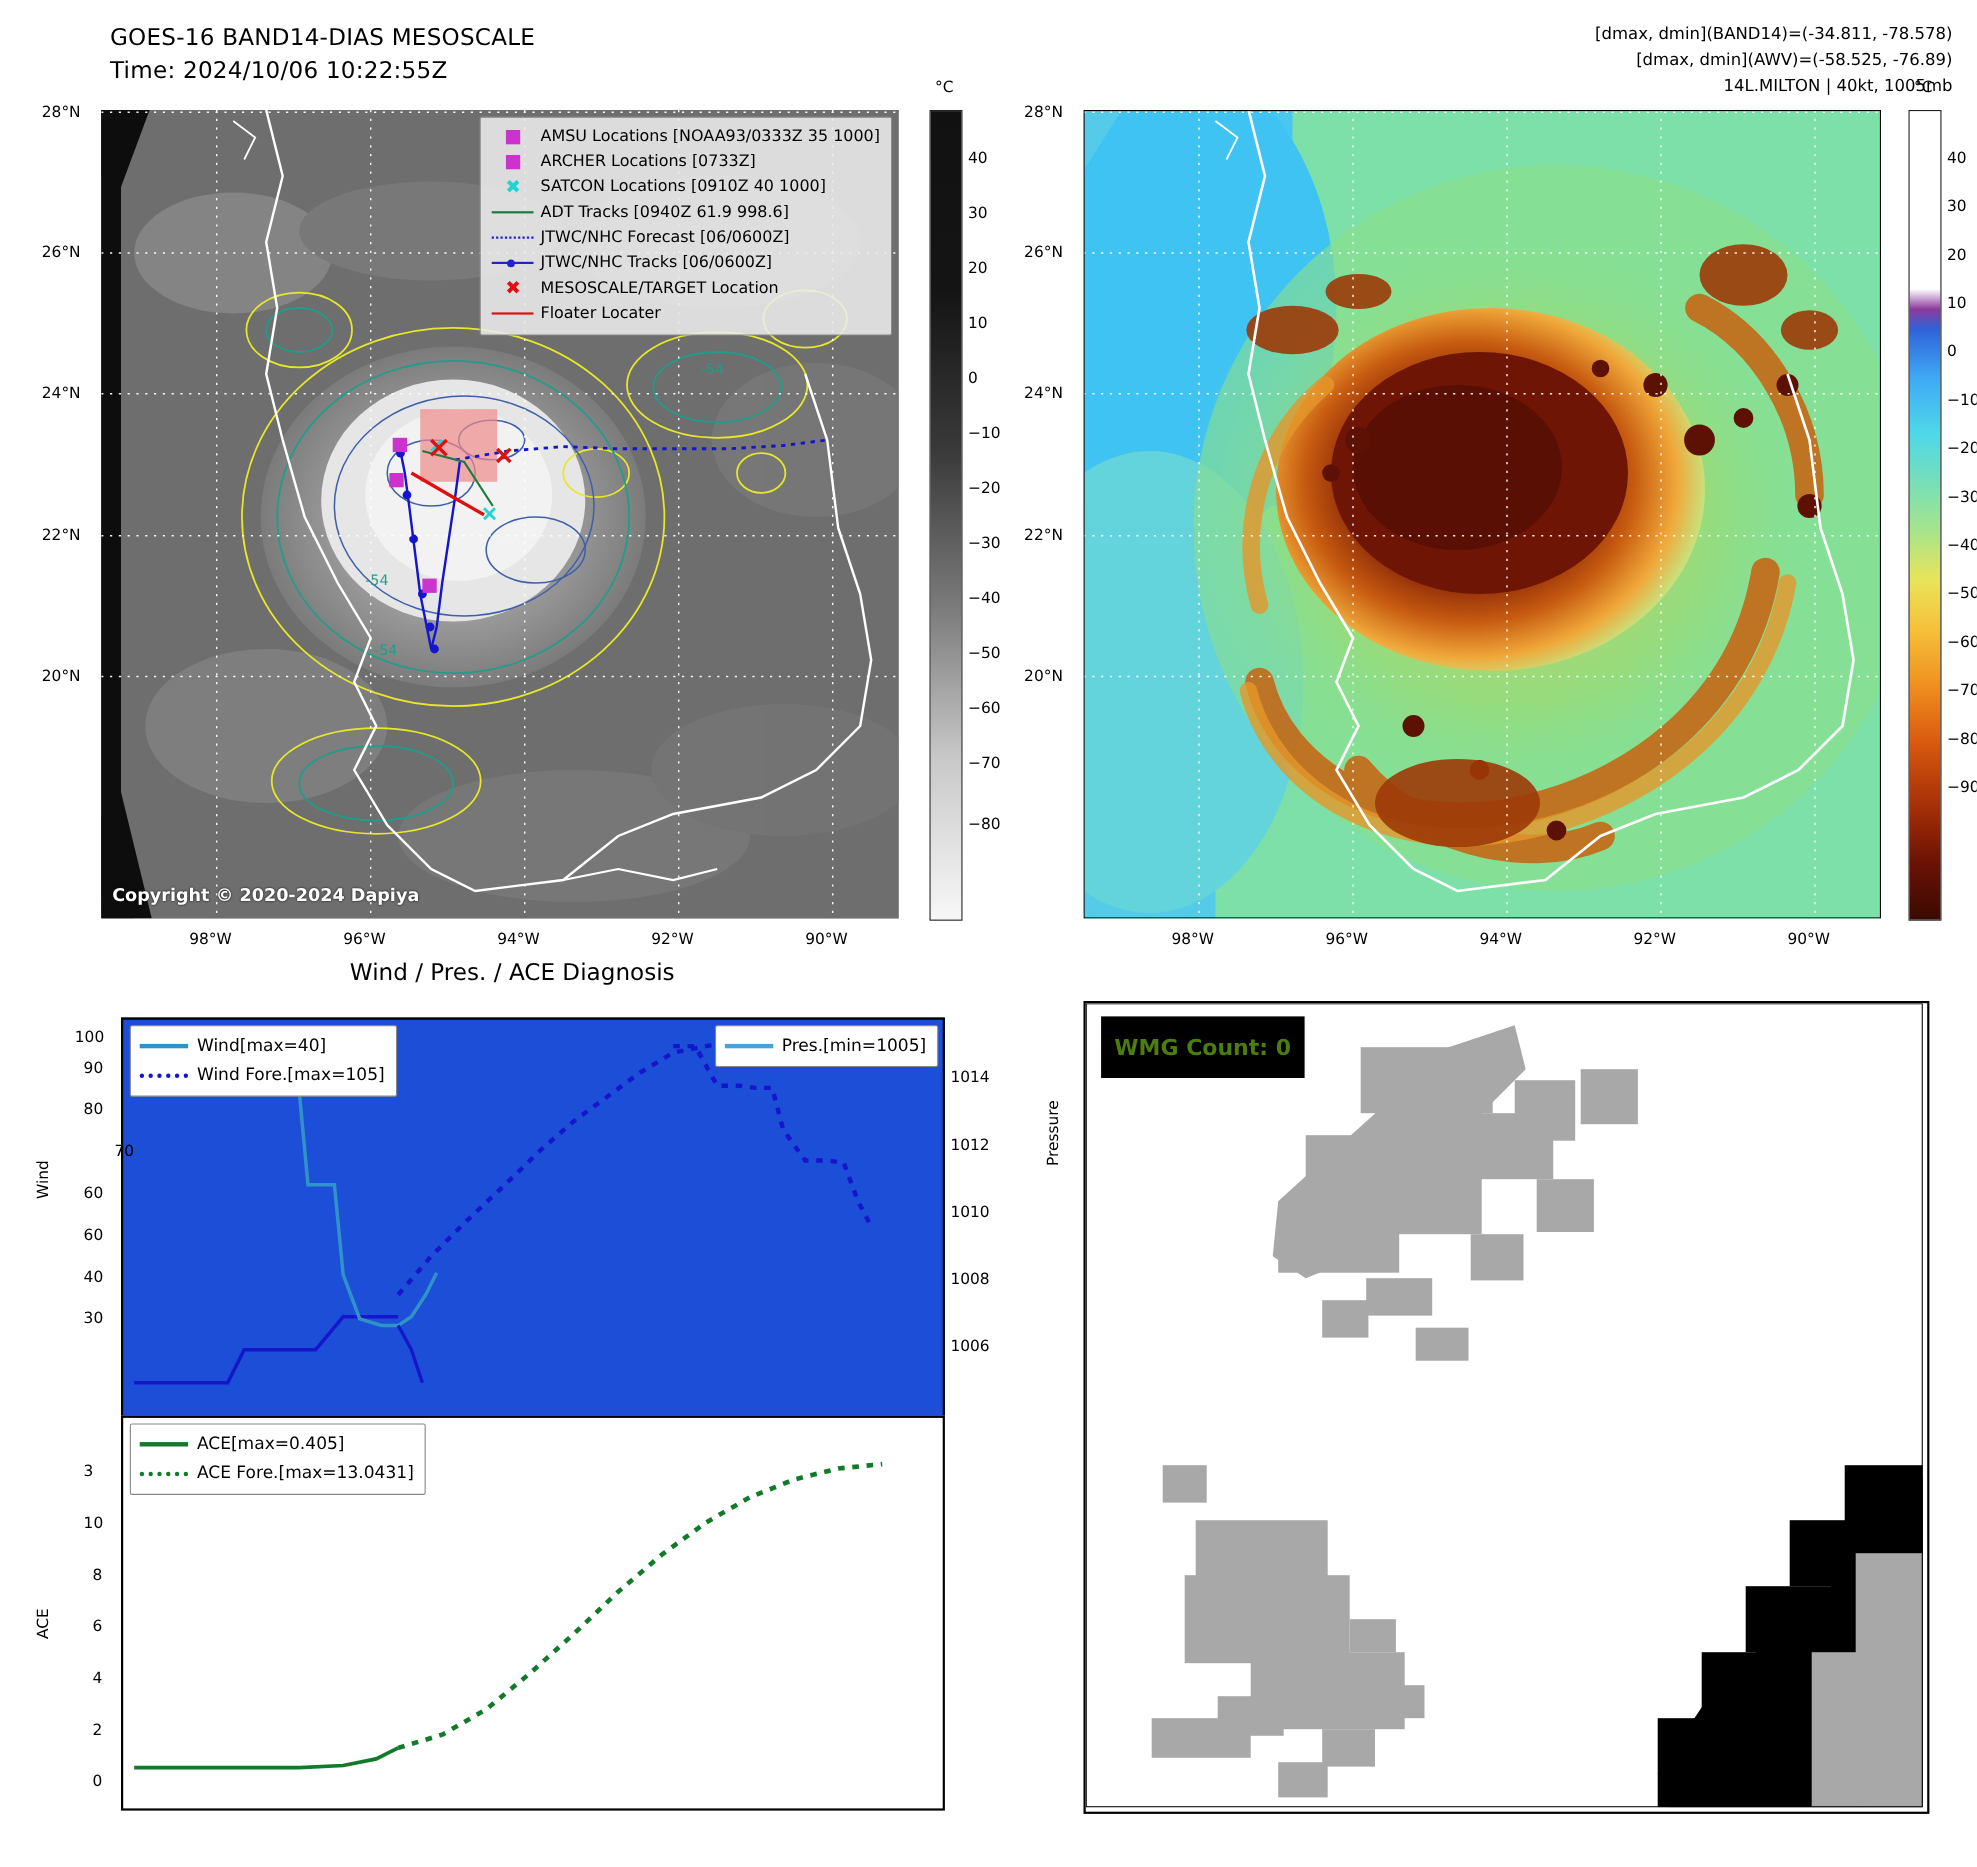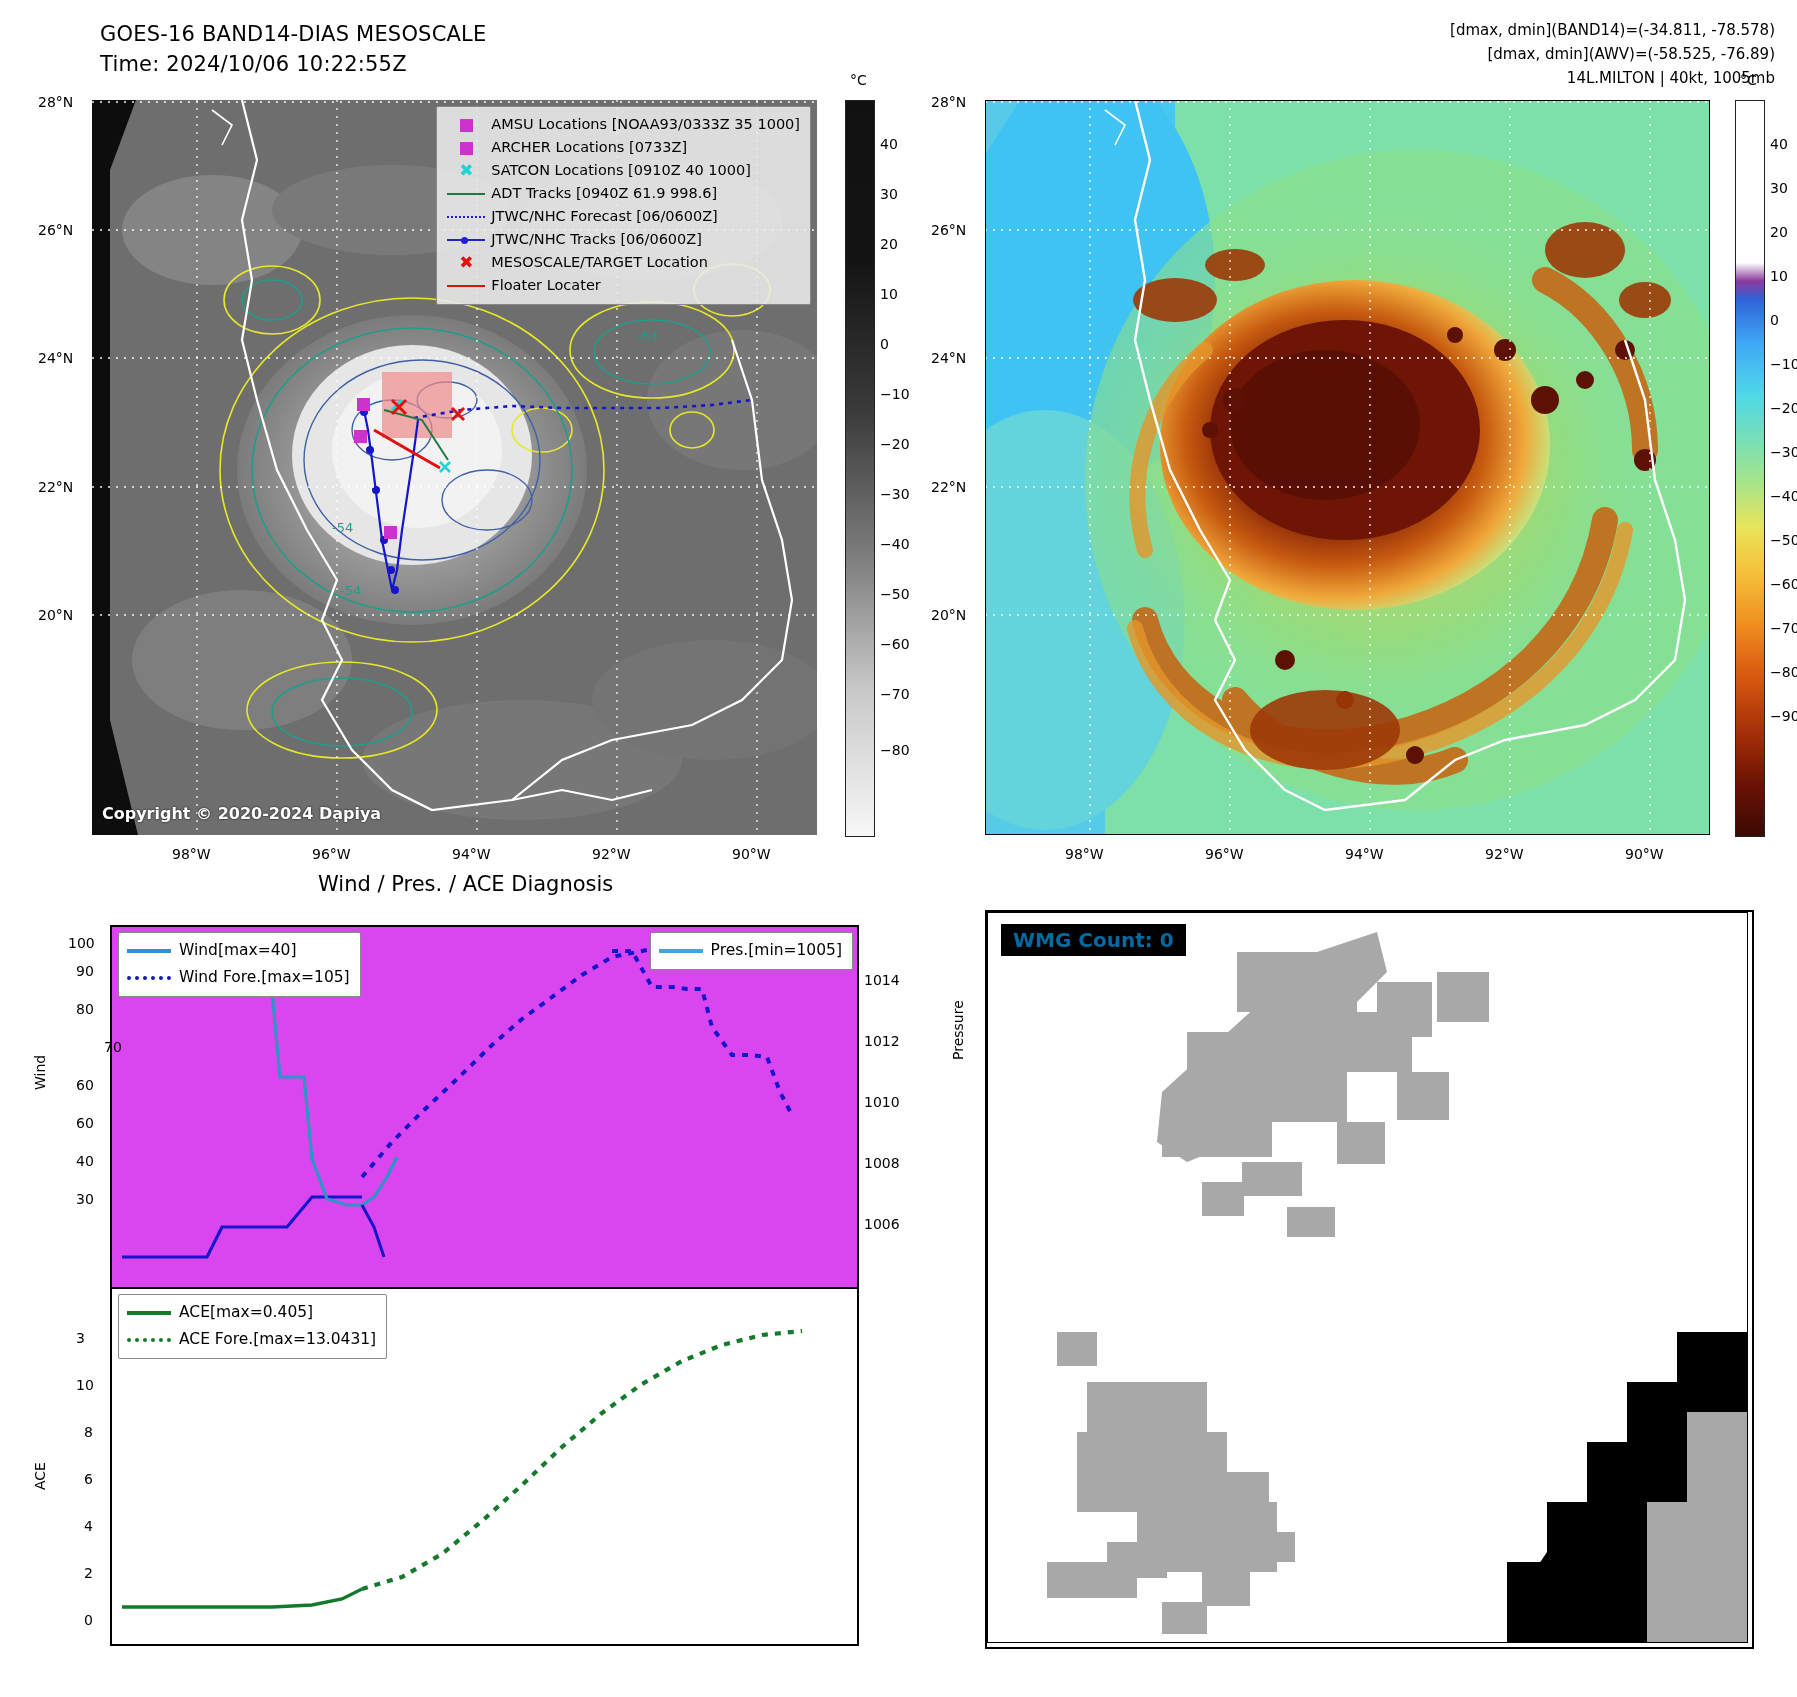--- a/index.html
+++ b/index.html
@@ -37,34 +37,34 @@
 
   
   .cbar{position:absolute;width:28px;border:1px solid #222;}
   .cbar-lab{position:absolute;font-size:14px;}
 
   
   #awv-panel{left:985px;top:100px;width:725px;height:735px;}
   #awv-img{position:absolute;left:0;top:0;width:100%;height:100%;overflow:hidden;background:#6fe0a8;}
 
   
-  #wind-panel{left:110px;top:925px;width:745px;height:360px;border:2px solid #000;background:#d946ef;}
+  #wind-panel{left:110px;top:925px;width:745px;height:360px;border:2px solid #000;background:#1d4ed8;}
   #ace-panel{left:110px;top:1287px;width:745px;height:355px;border:2px solid #000;background:#fff;}
   .chartlegend{
     position:absolute;background:#fff;border:1px solid #888;border-radius:2px;
     font-size:15.5px;line-height:27px;padding:4px 10px 5px 8px;
   }
   .chartlegend .row{display:flex;align-items:center;white-space:nowrap;}
   .lnbox{width:44px;height:0;border-top-width:4px;margin-right:8px;display:inline-block;}
 
   
   #wmg-panel{left:985px;top:910px;width:765px;height:735px;border:2px solid #000;background:#fff;overflow:hidden;}
   #wmg-count{
-    position:absolute;left:14px;top:12px;background:#000;color:#0369a1;font-weight:bold;
-    font-size:20px;padding:4px 12px;
+    position:absolute;left:14px;top:12px;background:#000;color:#4d7c0f;font-weight:bold;
+    font-size:20px;padding:16px 12px;
   }
 
   .hdr-right{position:absolute;right:22px;top:18px;text-align:right;font-size:15px;line-height:24px;}
 </style>
 </head>
 <body>
 
 <div class="panel title" style="left:100px;top:22px;">
   <div>GOES-16 BAND14-DIAS MESOSCALE</div>
   <div style="margin-top:6px;">Time: 2024/10/06 10:22:55Z</div>

